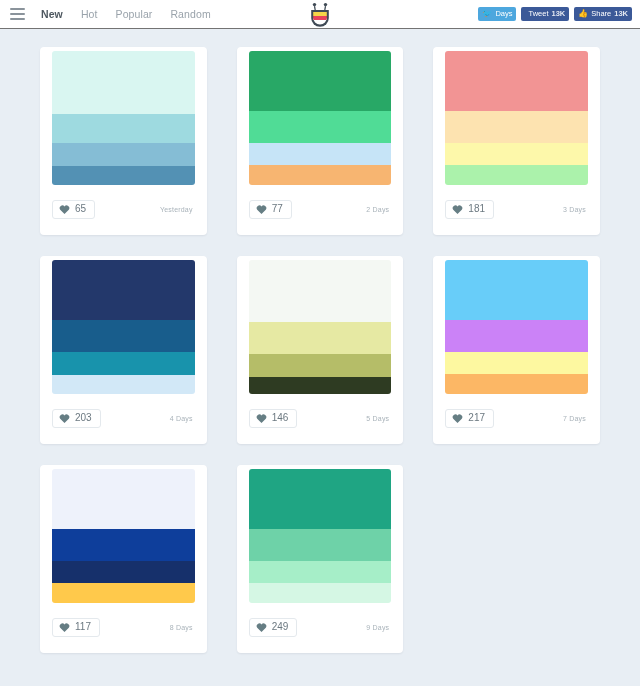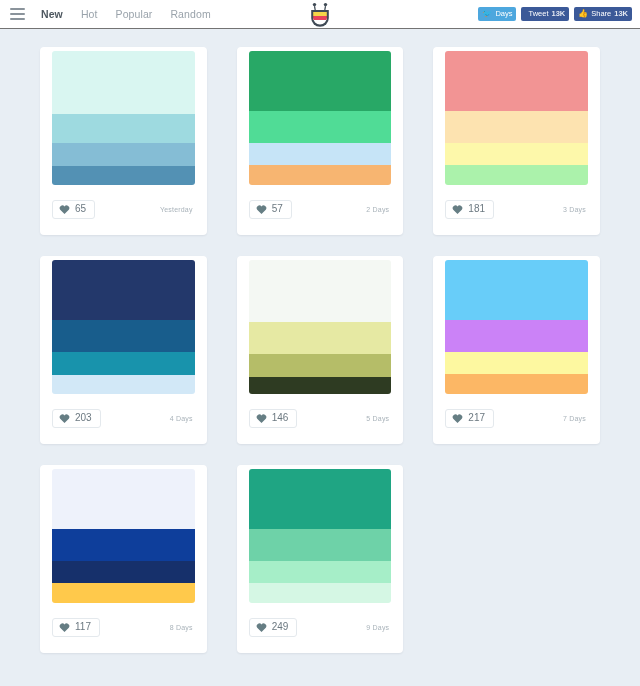--- a/index.html
+++ b/index.html
@@ -234,21 +234,21 @@
         <div class="band" style="background: rgb(40, 168, 102); height: 45%;"></div>
         <div class="band" style="background: rgb(80, 220, 150); height: 24%;"></div>
         <div class="band" style="background: rgb(198, 228, 247); height: 16%;"></div>
         <div class="band" style="background: rgb(247, 181, 113); height: 15%;"></div>
       </div>
       <div class="card-footer">
         <div class="like-btn">
           <svg class="heart-icon" viewBox="0 0 24 22">
             <path d="M12 21 L2.6 11.4 A5.6 5.6 0 0 1 12 4.7 A5.6 5.6 0 0 1 21.4 11.4 Z" fill="#667e84"></path>
           </svg>
-          <span class="like-count">57</span>
+          <span class="like-count">77</span>
         </div>
         <span class="card-date">2 Days</span>
       </div>
     </div>
     <div class="card">
       <div class="palette">
         <div class="band" style="background: rgb(242, 148, 148); height: 45%;"></div>
         <div class="band" style="background: rgb(253, 227, 176); height: 24%;"></div>
         <div class="band" style="background: rgb(253, 248, 170); height: 16%;"></div>
         <div class="band" style="background: rgb(171, 242, 171); height: 15%;"></div>

